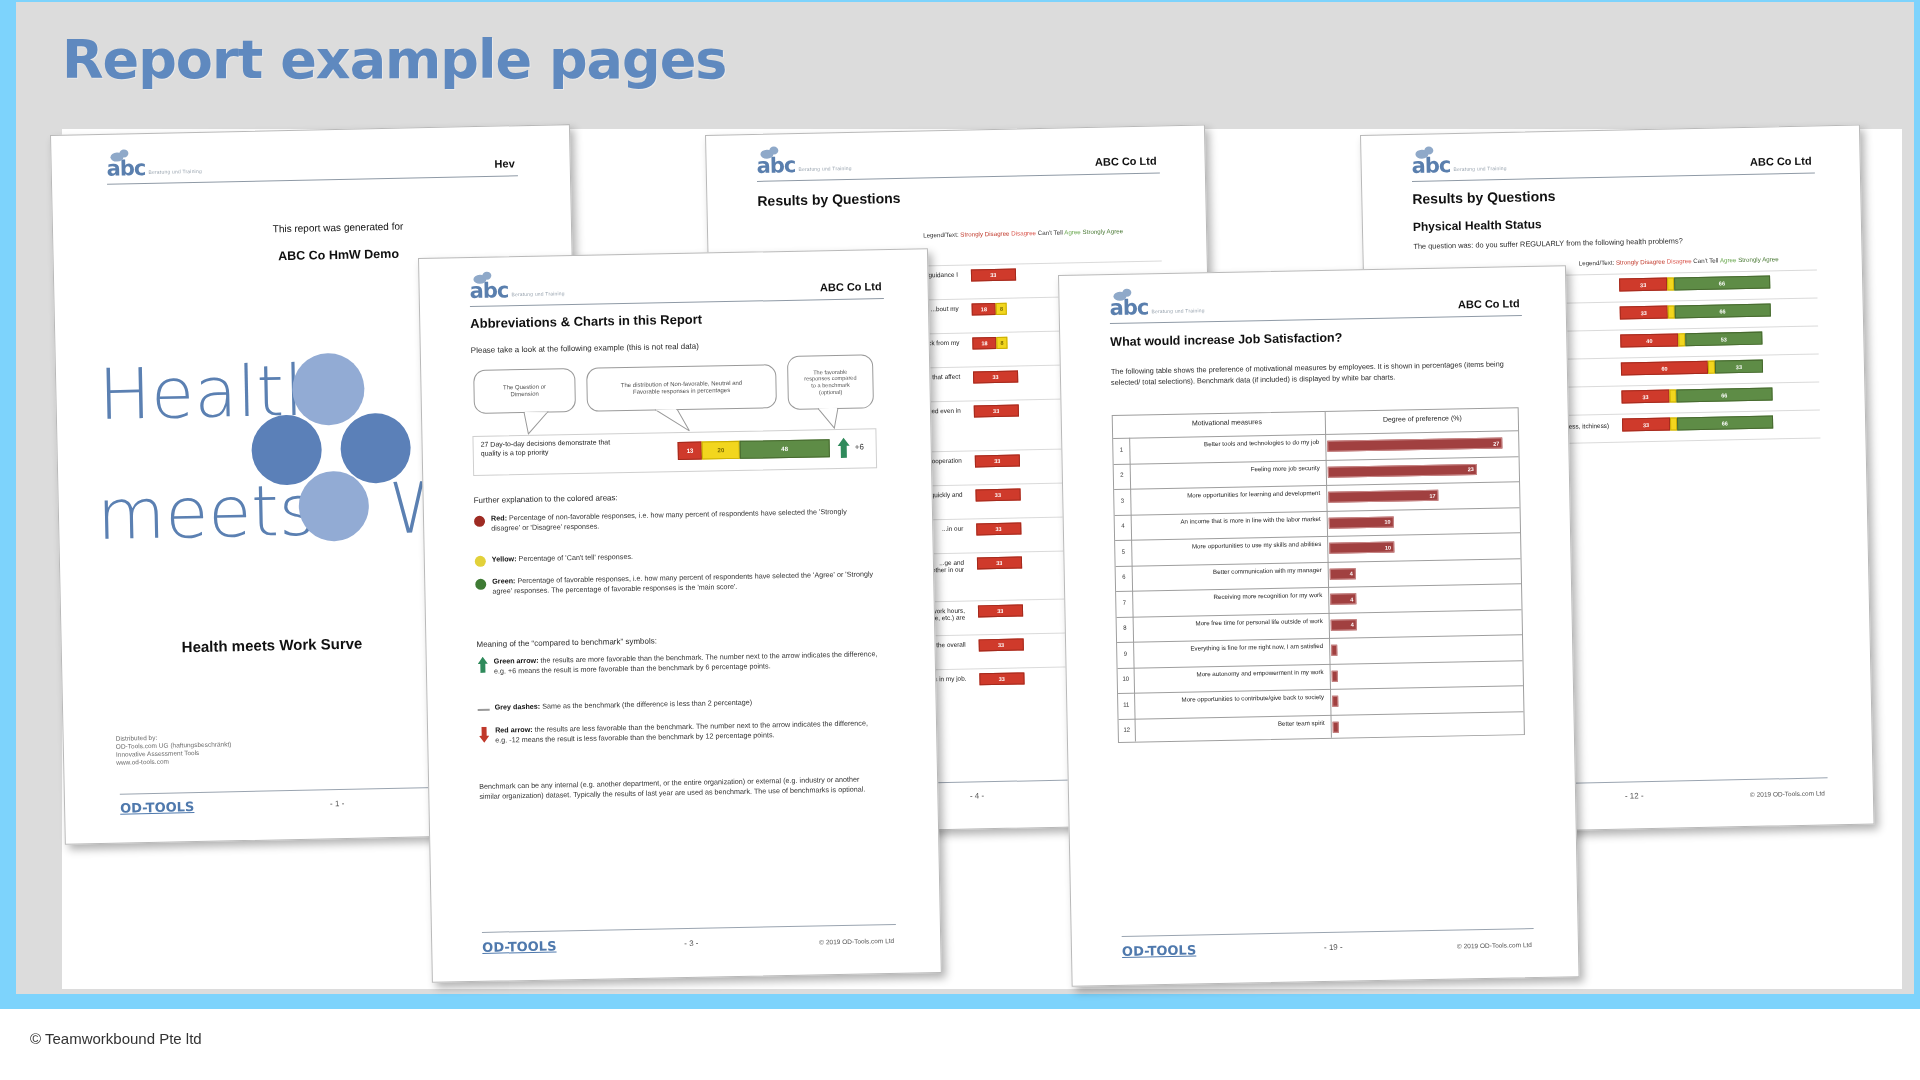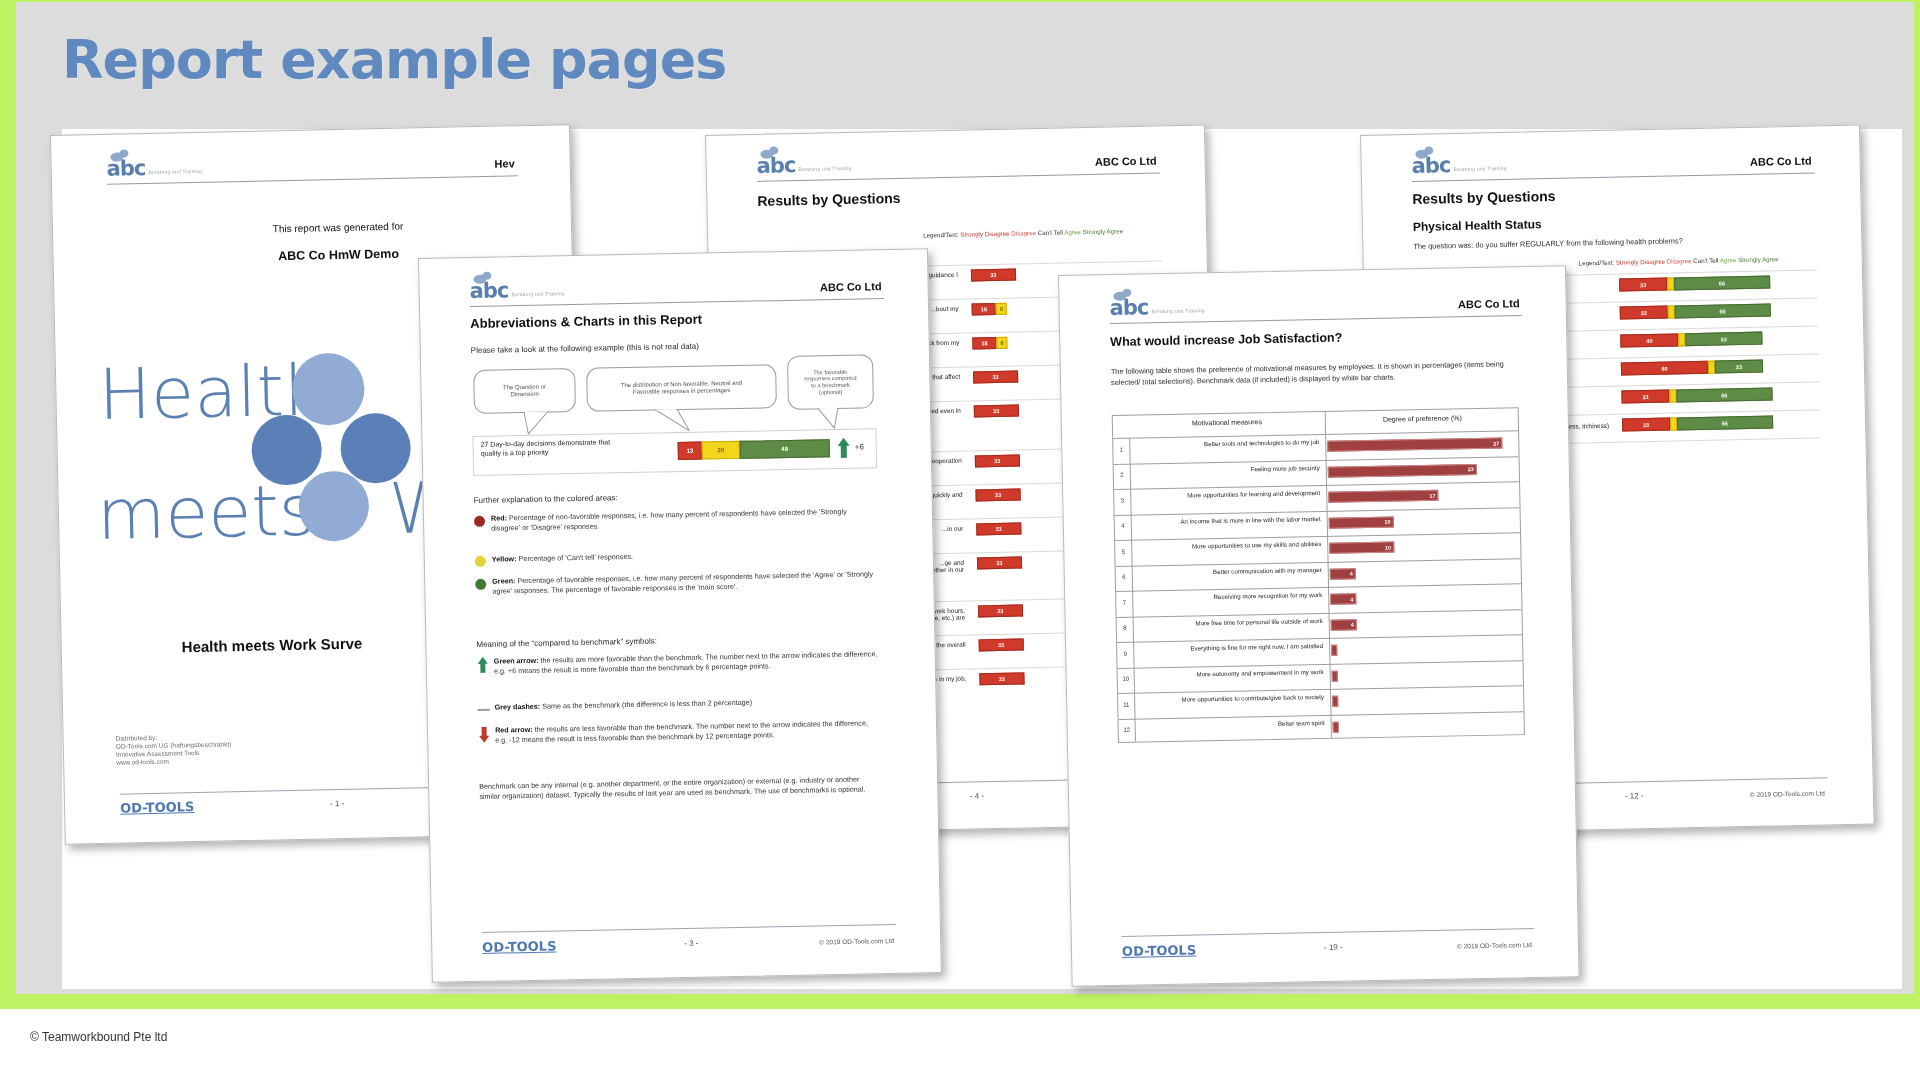--- a/index.html
+++ b/index.html
@@ -2,41 +2,41 @@
 <html><head>
 <meta charset="utf-8">
 <style>
   * { box-sizing: border-box; margin: 0; padding: 0; }
   html, body {
     width: 1920px; height: 1080px;
     background: #ffffff;
     font-family: "Liberation Sans", sans-serif;
     overflow: hidden;
   }
-  #stage { position: relative; width: 1920px; height: 1009px; background:#bef264; }
+  #stage { position: relative; width: 1920px; height: 1009px; background:#7dd3fc; }
 
   
   .slide-panel{
     position:absolute; left:16px; top:2px; width:1898px; height:992px;
     background:#dcdcdc;
   }
   .slide-title{
     position:absolute; left:46px; top:26px;
     font-size:54px; font-weight:bold; color:#5f89bf;
     letter-spacing:-1px; font-family:"DejaVu Sans", sans-serif;
     text-shadow: 1px 1px 0 rgba(255,255,255,.35);
     white-space:nowrap;
   }
   .inner-white{
     position:absolute; left:46px; top:127px; width:1840px; height:860px;
     background:#ffffff;
   }
   .copyright{
     position:absolute; left:30px; top:1030px;
-    font-size:12px; color:#333; font-family:"Liberation Sans", sans-serif;
+    font-size:15px; color:#333; font-family:"Liberation Sans", sans-serif;
   }
 
   
   .page{
     position:absolute; background:#fff;
     border:1px solid #b9b9b9;
     box-shadow: 4px 5px 9px rgba(0,0,0,.30);
     overflow:hidden;
   }
   .p-inner{ position:absolute; inset:0; }

